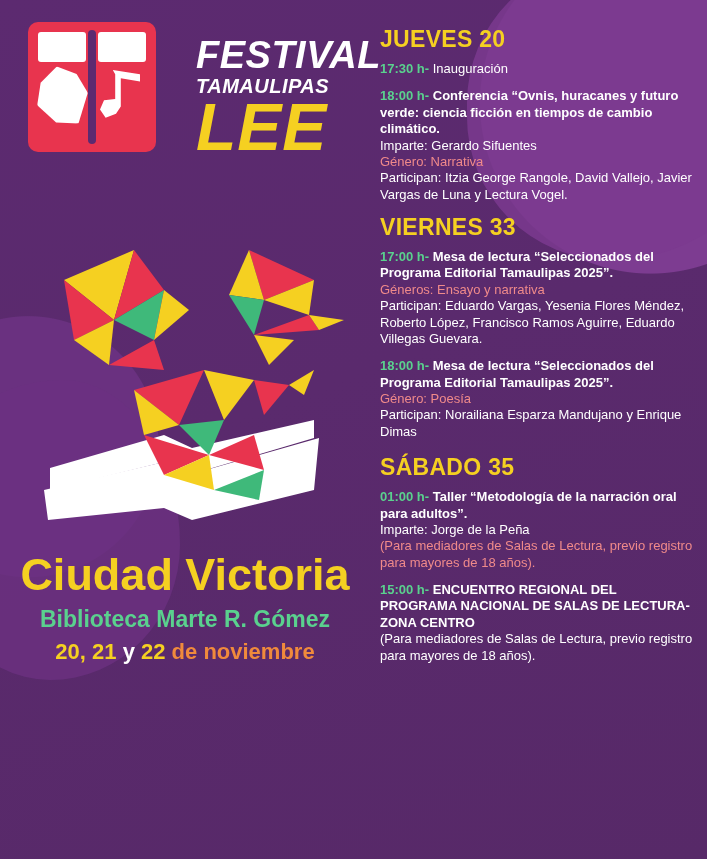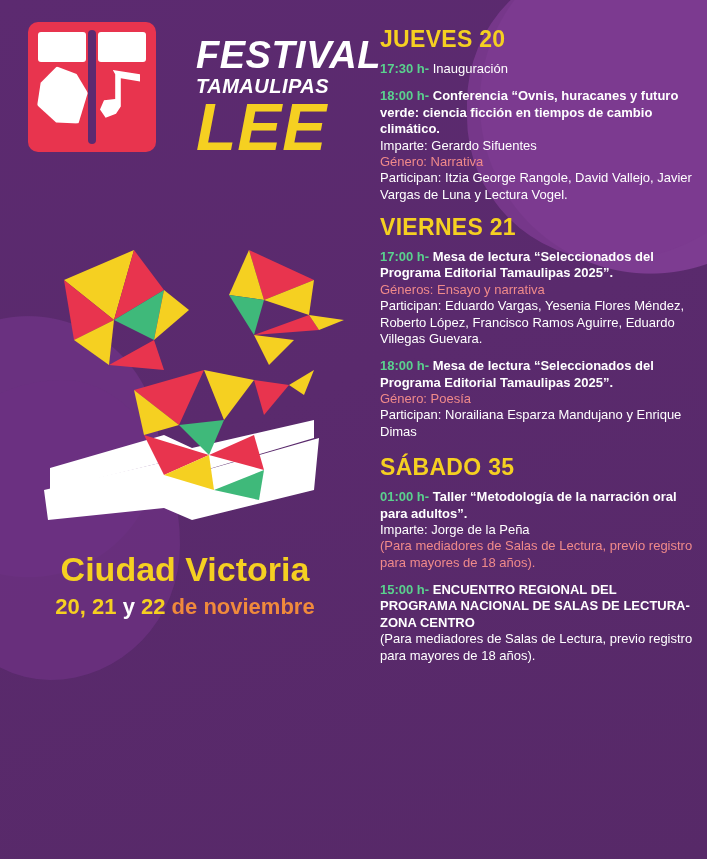--- a/index.html
+++ b/index.html
@@ -77,21 +77,21 @@
     font-size:66px;font-weight:bold;color:#f5d021;letter-spacing:1px;margin-top:-2px;
     font-style:italic;
   }
 
   .art{
     position:absolute;left:14px;top:190px;width:340px;height:340px;
   }
   .city{
     position:absolute;left:0;right:0;top:550px;text-align:center;width:370px;
   }
-  .city .c1{font-size:34px;font-weight:bold;color:#f5d021;line-height:1.12;}
+  .city .c1{font-size:45px;font-weight:bold;color:#f5d021;line-height:1.12;}
   .city .c2{font-size:23px;font-weight:bold;color:#5ad18e;margin-top:6px;}
   .city .c3{font-size:22px;font-weight:bold;margin-top:6px;color:#f5d021;}
   .city .c3 .w{color:#fff;font-weight:bold;}
   .city .c3 .o{color:#f08a3c;}
 
   
   .right{
     position:absolute;left:380px;top:26px;width:315px;color:#fff;
   }
   .day{
@@ -163,20 +163,21 @@
           <polygon points="240,190 275,195 250,225" fill="#e8344e"></polygon>
           <polygon points="275,195 300,180 290,205" fill="#f5d021"></polygon>
           <polygon points="130,245 195,265 150,285" fill="#e8344e"></polygon>
           <polygon points="150,285 195,265 200,300" fill="#f5d021"></polygon>
           <polygon points="200,300 250,280 245,310" fill="#3fb97a"></polygon>
         </svg>
       </div>
 
       <div class="city">
         <div class="c1">Ciudad Victoria</div>
+        <div class="c2">Biblioteca Marte R. Gómez</div>
         <div class="c3">
           <span>20, 21</span>
           <span class="w">y</span>
           <span>22</span>
           <span class="o">de noviembre</span>
         </div>
       </div>
     </div>
 
     <div class="right">
@@ -187,21 +188,21 @@
         <span class="hr">17:30 h-</span><span class="plain"> Inauguración</span>
       </div>
 
       <div class="ev">
         <span class="hr">18:00 h-</span><span class="ttl"> Conferencia “Ovnis, huracanes y futuro verde: ciencia ficción en tiempos de cambio climático.</span><br>
         <span>Imparte: Gerardo Sifuentes</span><br>
         <span class="gen">Género: Narrativa</span><br>
         <span>Participan: Itzia George Rangole, David Vallejo, Javier Vargas de Luna y Lectura Vogel.</span>
       </div>
 
-      <div class="day">VIERNES 21</div>
+      <div class="day">VIERNES 33</div>
 
       <div class="ev">
         <span class="hr">17:00 h-</span><span class="ttl"> Mesa de lectura “Seleccionados del Programa Editorial Tamaulipas 2025”.</span><br>
         <span class="gen">Géneros: Ensayo y narrativa</span><br>
         <span>Participan: Eduardo Vargas, Yesenia Flores Méndez, Roberto López, Francisco Ramos Aguirre, Eduardo Villegas Guevara.</span>
       </div>
 
       <div class="ev">
         <span class="hr">18:00 h-</span><span class="ttl"> Mesa de lectura “Seleccionados del Programa Editorial Tamaulipas 2025”.</span><br>
         <span class="gen">Género: Poesía</span><br>

